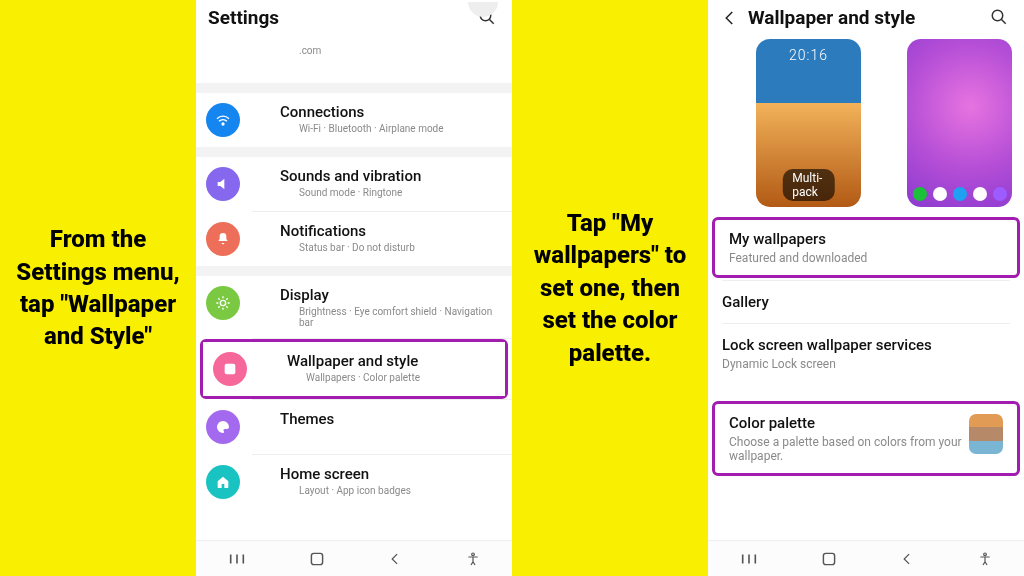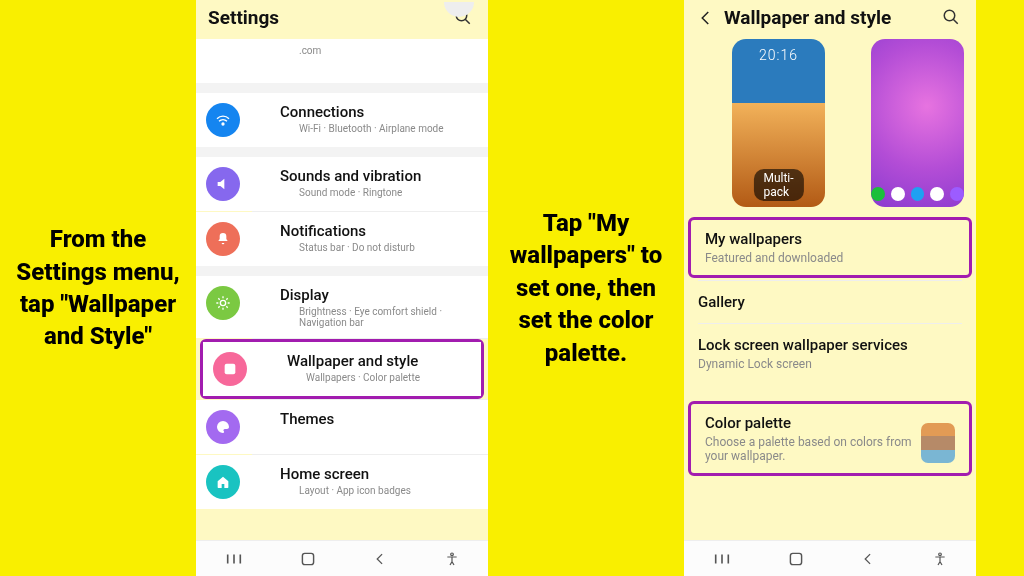--- a/index.html
+++ b/index.html
@@ -18,23 +18,23 @@
     align-items: center;
     justify-content: center;
     padding: 10px 14px;
     font-weight: 800;
     font-size: 24px;
     color: #000;
     text-align: center;
     line-height: 1.35;
   }
   .phone {
-    width: 292px;
+    width: 316px;
     height: 576px;
-    background: #fef9c3;
+    background: #ffffff;
     position: relative;
     overflow: hidden;
     flex-shrink: 0;
   }
   .phone-header {
     display: flex;
     align-items: center;
     padding: 6px 12px 10px 12px;
     position: relative;
   }
@@ -137,21 +137,21 @@
   .thumb2 .app-row .dot {
     width:14px; height:14px; border-radius:50%;
   }
   .ws-item {
     padding: 10px 14px;
   }
   .ws-title { font-size:15px; font-weight:500; color:#111; }
   .ws-sub { font-size:12px; color:#8a8a8a; margin-top:3px; }
   .ws-thin { height:1px; background:#eee; margin:2px 14px; }
   .ws-spacer { height:20px; }
-  .cp-row { display:flex; align-items:flex-end; padding:10px 14px; }
+  .cp-row { display:flex; align-items:flex-start; padding:10px 14px; }
   .cp-text { flex:1; }
   .cp-swatch { width:34px; height:40px; border-radius:7px; overflow:hidden; display:flex; flex-direction:column; }
   .cp-swatch div { flex:1; }
   .avatar-trunc {
     position:absolute; right:14px; top:2px;
     width:30px; height:15px;
     background:#eee; border-radius:0 0 20px 20px;
   }
   svg { display:block; }
 </style>

